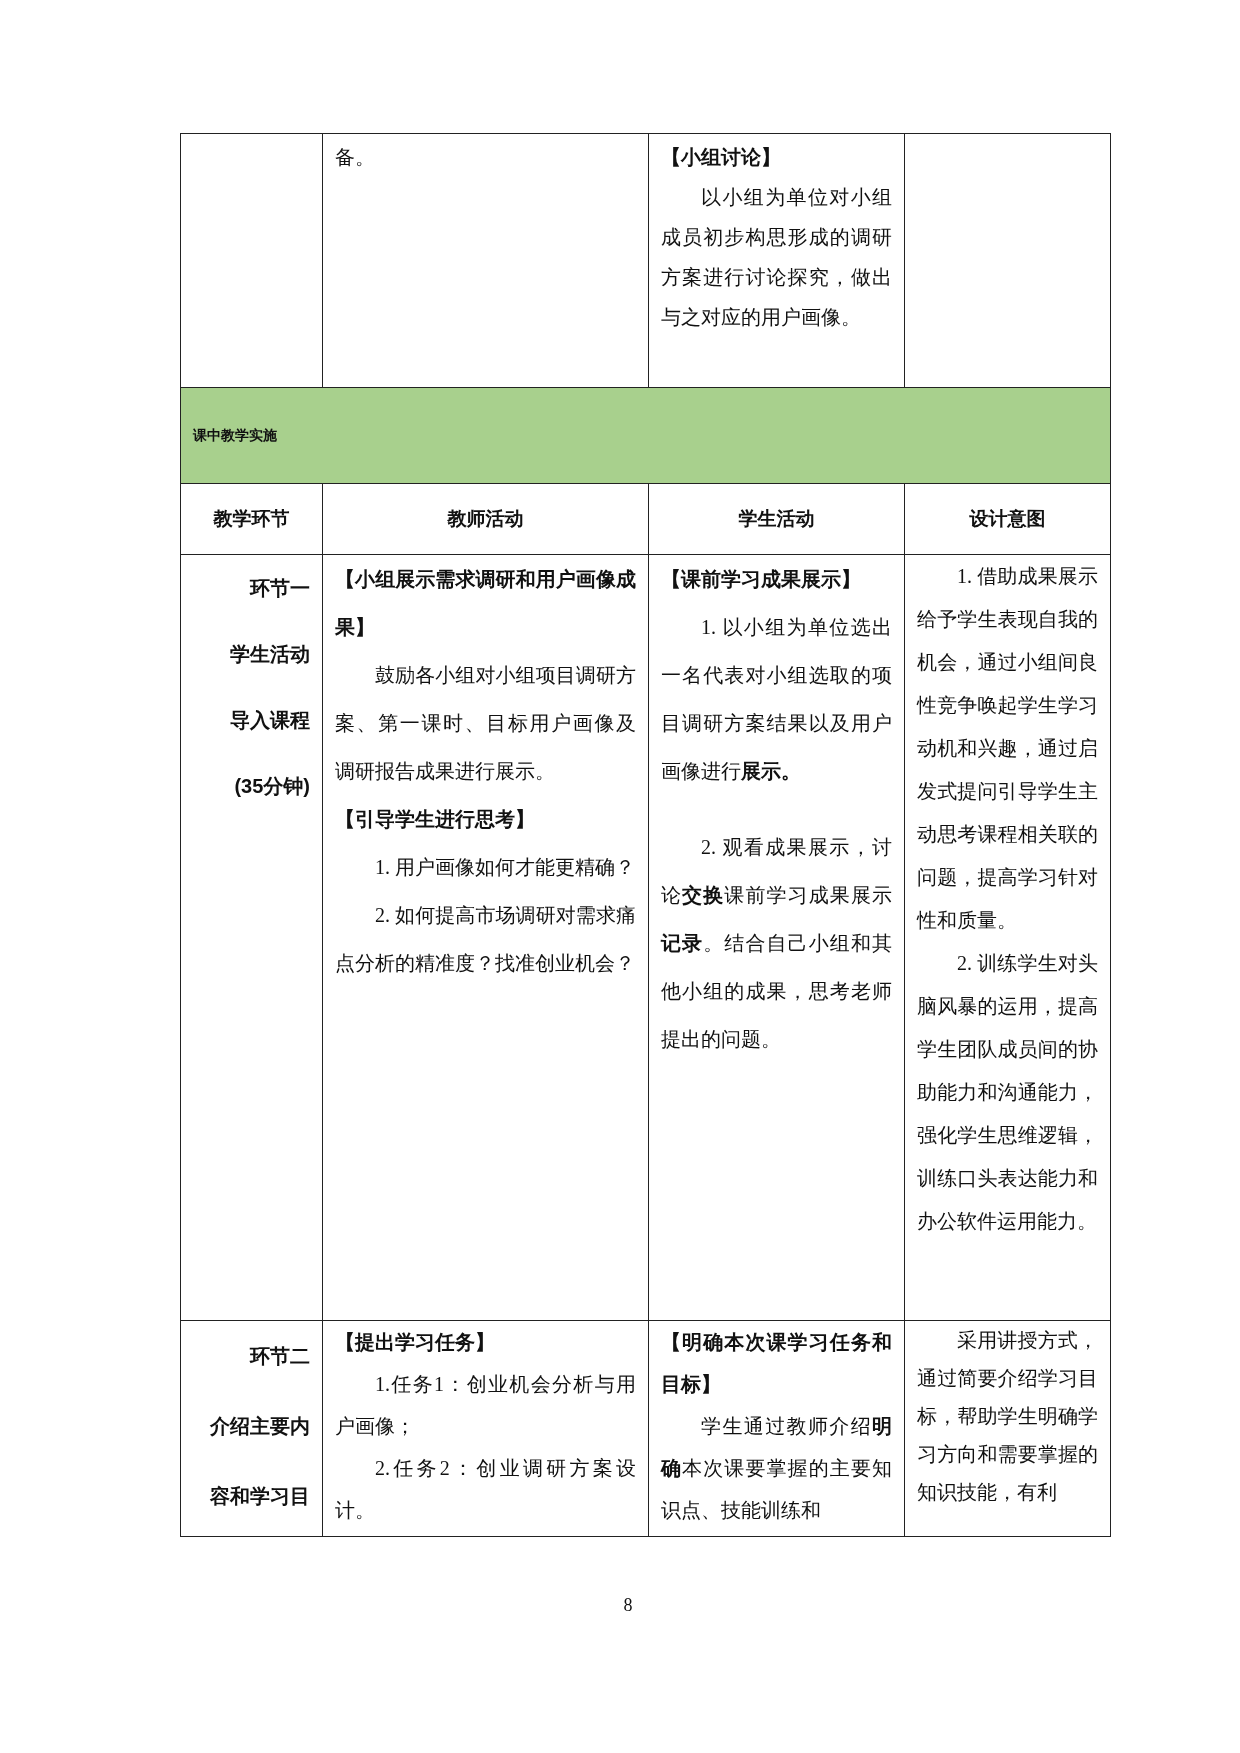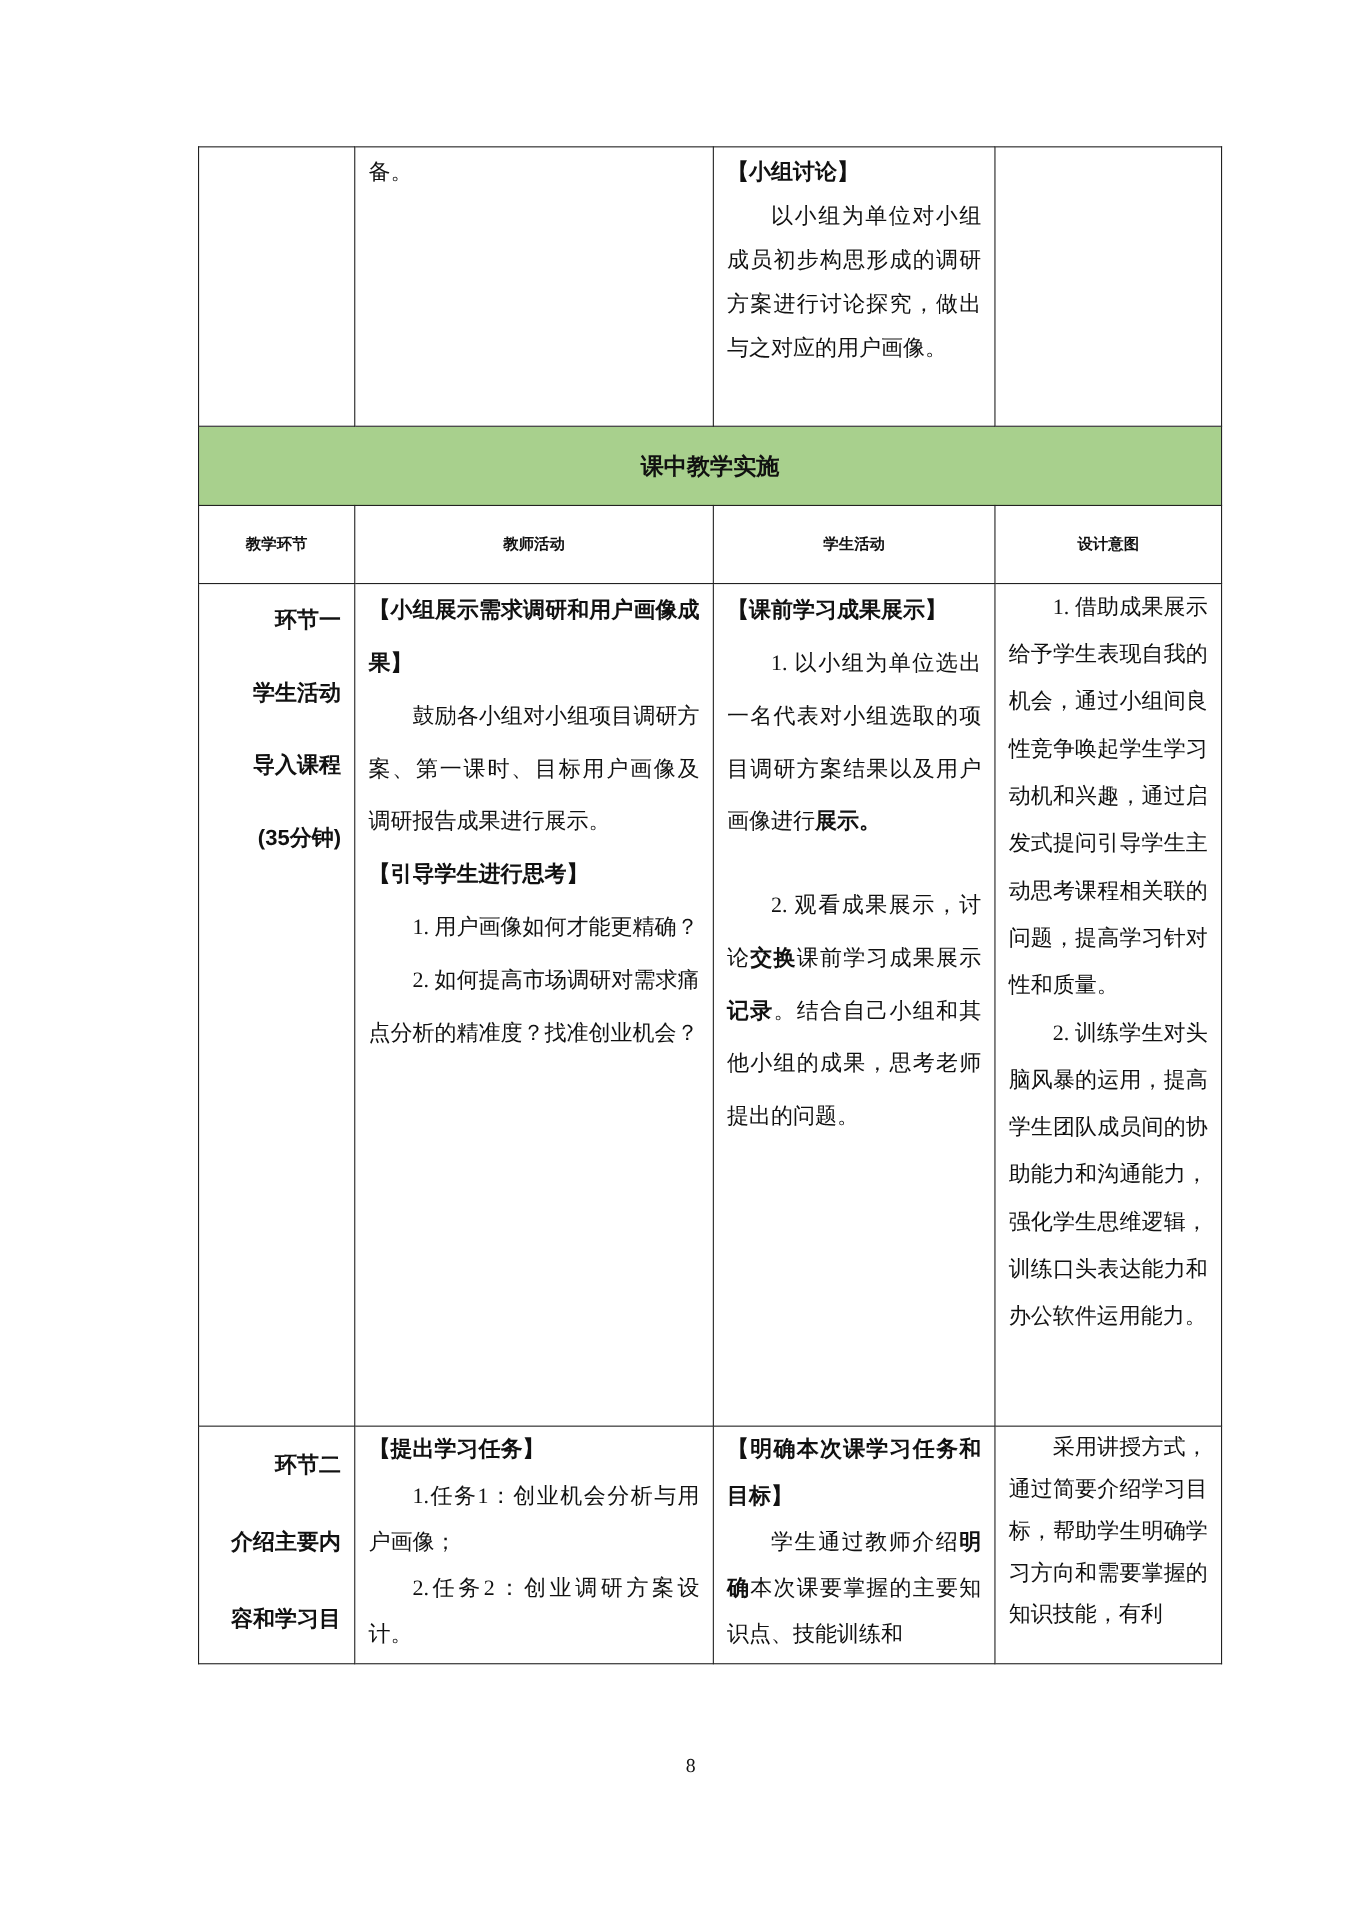--- a/index.html
+++ b/index.html
@@ -37,34 +37,34 @@
   tr.r-partial td { height: 250px; padding-top: 3px; }
   tr.r-green1 td  { height: 71px; }
   tr.r-green2 td  { height: 68px; }
   tr.r-head td    { height: 70px; }
   tr.r-main1 td   { height: 765px; }
   tr.r-main2 td   { height: 215px; }
 
   
   tr.r-green1 td, tr.r-green2 td {
     background: #a8d08d;
-    text-align: center;
+    text-align: left;
     vertical-align: middle;
     font-family: "Liberation Sans", "DejaVu Sans", sans-serif;
     font-weight: 700;
-    font-size: 21px;
-    padding: 0;
+    font-size: 14px;
+    padding: 12px;
   }
   
   tr.r-head td {
     text-align: center;
     vertical-align: middle;
     font-family: "Liberation Sans", "DejaVu Sans", sans-serif;
     font-weight: 700;
-    font-size: 14px;
+    font-size: 19px;
   }
   
   td.stage {
     text-align: right;
     font-family: "Liberation Sans", "DejaVu Sans", sans-serif;
     font-weight: 700;
     font-size: 20px;
   }
   td.stage1 { padding-top: 280px; line-height: 66px; }
   td.stage2 { padding-top: 4px;  line-height: 70px; }

